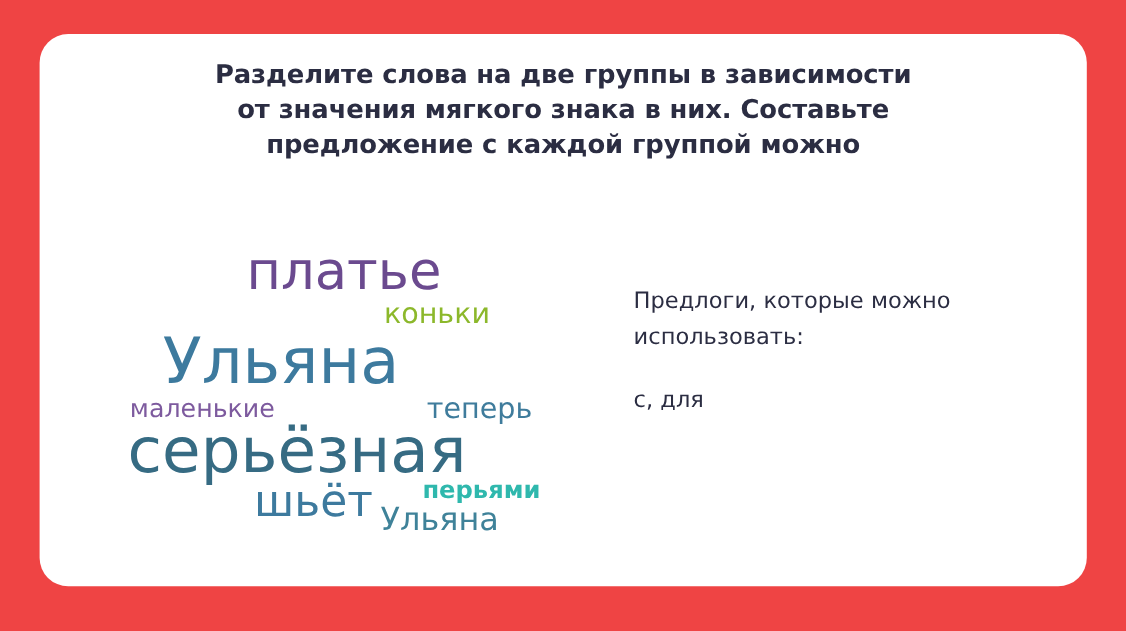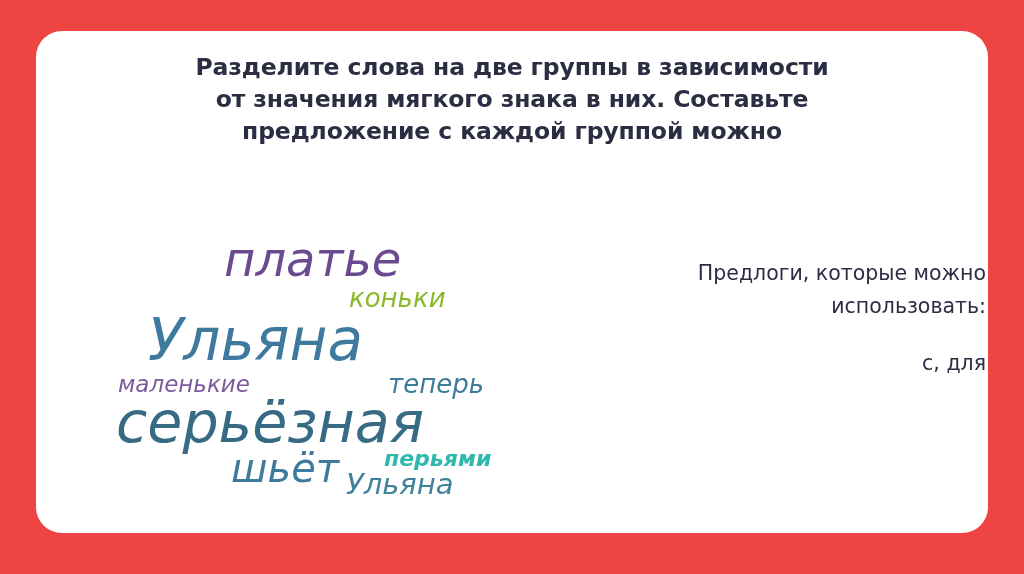--- a/index.html
+++ b/index.html
@@ -45,40 +45,39 @@
     line-height: 32px;
     color: #2b2d42;
     letter-spacing: -0.1px;
   }
   #title .tline { display: block; white-space: nowrap; }
 
   
   #wordcloud {
     position: absolute;
     left: 36px;
-    top: 172px;
+    top: 160px;
     width: 500px;
     height: 300px;
-    font-style: italic;
   }
   .word {
     position: absolute;
     white-space: nowrap;
     font-family: "DejaVu Sans", sans-serif;
     font-weight: normal;
     line-height: 1;
   }
 
   
   #rightpanel {
     position: absolute;
     left: 540px;
     top: 226px;
     width: 410px;
-    text-align: right;
+    text-align: left;
     color: #2b2d42;
     font-family: "DejaVu Sans", sans-serif;
   }
   #prepositions-label {
     font-size: 20.5px;
     line-height: 33px;
     color: #2b2d42;
   }
   #prepositions-label .pline { display: block; }
   #prepositions-values {

